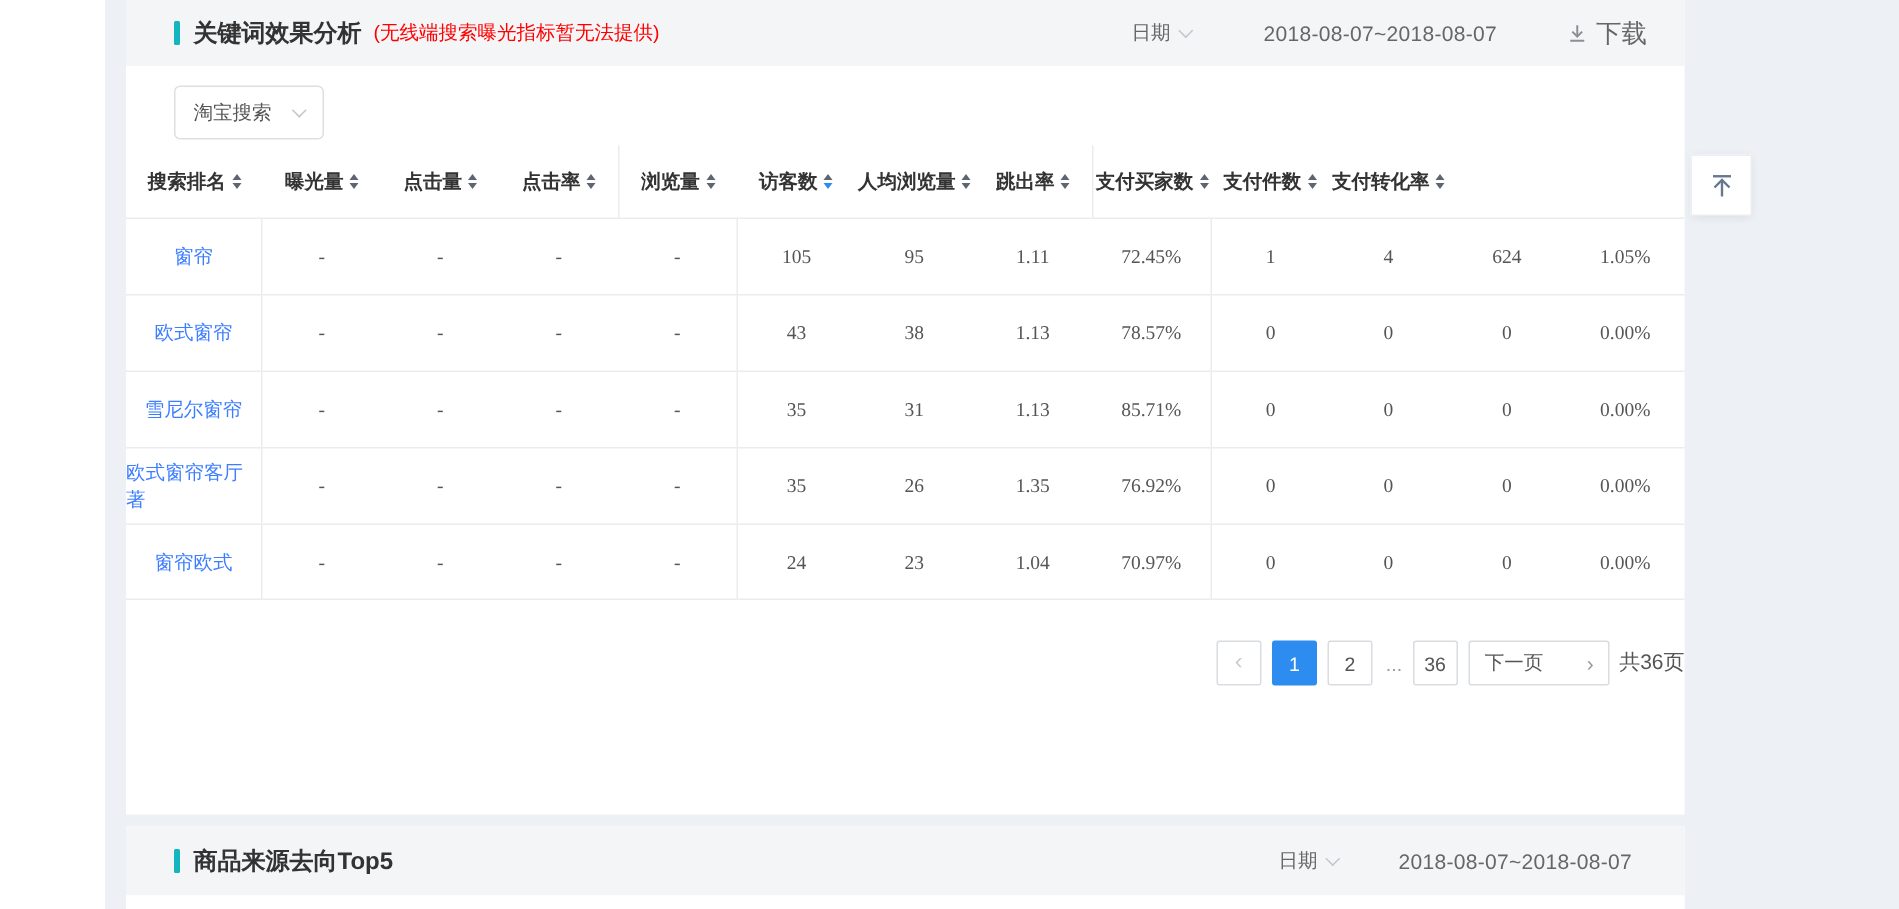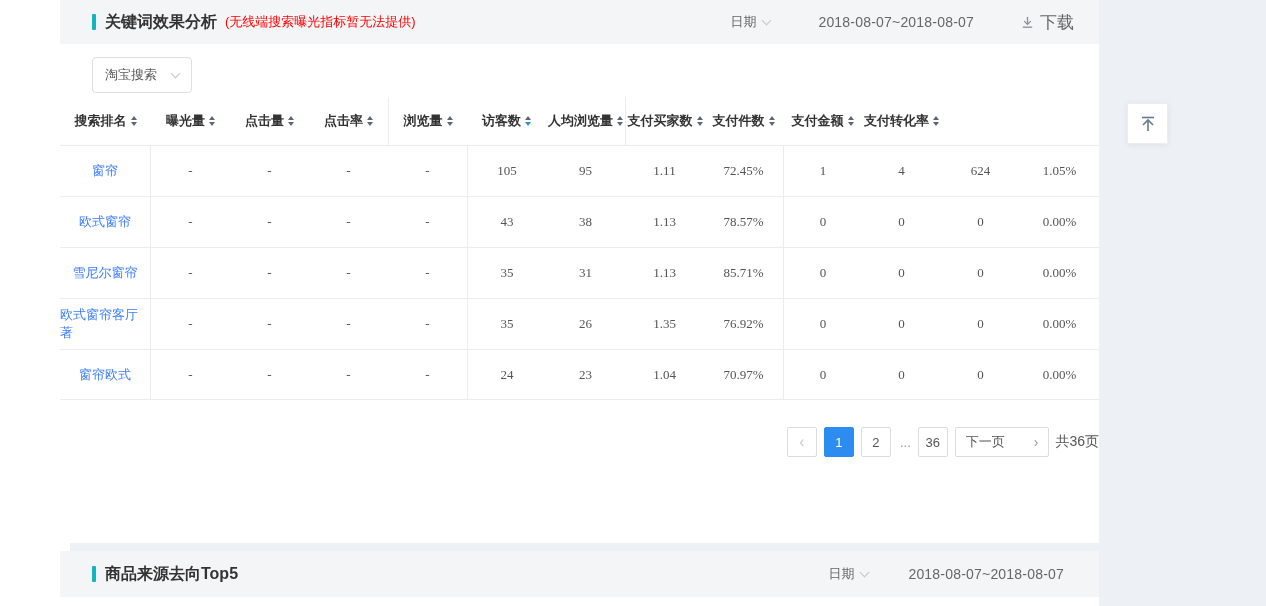--- a/index.html
+++ b/index.html
@@ -3,21 +3,21 @@
 <meta charset="utf-8">
 <style>
   * { box-sizing: border-box; }
   html,body { margin:0; padding:0; }
   body {
     width:1266px; height:606px; position:relative; overflow:hidden;
     background:#edf0f4;
     font-family:"Liberation Sans","DejaVu Sans",sans-serif;
   }
   .left-strip { position:absolute; left:0; top:0; width:70px; height:606px; background:#fff; }
-  .main { position:absolute; left:60px; top:0; width:1039px; }
+  .main { position:absolute; left:84px; top:0; width:1039px; }
 
   
   .card1 { background:#fff; height:543px; }
   .band { height:44px; background:#f4f5f7; display:flex; align-items:center; padding:0 25px 0 32px; }
   .tbar { width:4px; height:16px; background:#13b5be; border-radius:1px; margin-right:9px; flex:none; }
   .band-title { font-size:16px; font-weight:bold; color:#333; white-space:nowrap; }
   .note { font-size:13px; color:#ff0000; margin-left:8px; white-space:nowrap; }
   .date-filter { margin-left:auto; display:flex; align-items:center; font-size:13px; color:#666; cursor:pointer; }
   .caret { width:7px; height:7px; border-right:1.5px solid #c3c7cc; border-bottom:1.5px solid #c3c7cc;
            transform:rotate(45deg); display:inline-block; margin:-3px 0 0 7px; }
@@ -157,36 +157,36 @@
             <i class="down active"></i>
           </span>
         </div>
         <div class="col-header">
           <span>人均浏览量</span>
           <span class="sort">
             <i class="up"></i>
             <i class="down"></i>
           </span>
         </div>
+        <div class="col-header">
+          <span>跳出率</span>
+          <span class="sort">
+            <i class="up"></i>
+            <i class="down"></i>
+          </span>
+        </div>
         <div class="col-header group-start">
           <span>支付买家数</span>
           <span class="sort">
             <i class="up"></i>
             <i class="down"></i>
           </span>
         </div>
         <div class="col-header">
           <span>支付件数</span>
-          <span class="sort">
-            <i class="up"></i>
-            <i class="down"></i>
-          </span>
-        </div>
-        <div class="col-header">
-          <span>支付金额</span>
           <span class="sort">
             <i class="up"></i>
             <i class="down"></i>
           </span>
         </div>
         <div class="col-header">
           <span>支付转化率</span>
           <span class="sort">
             <i class="up"></i>
             <i class="down"></i>

